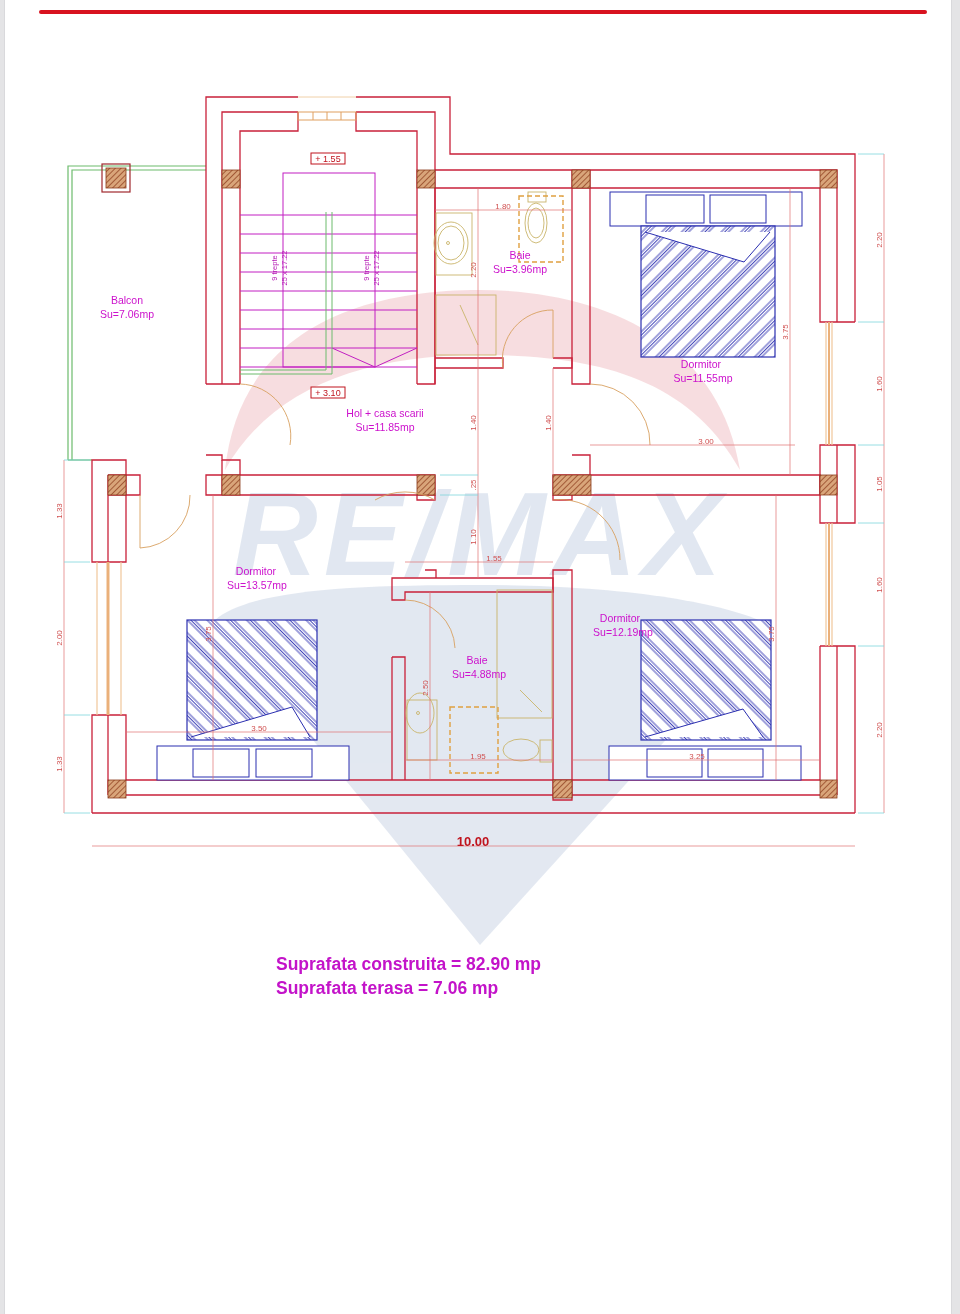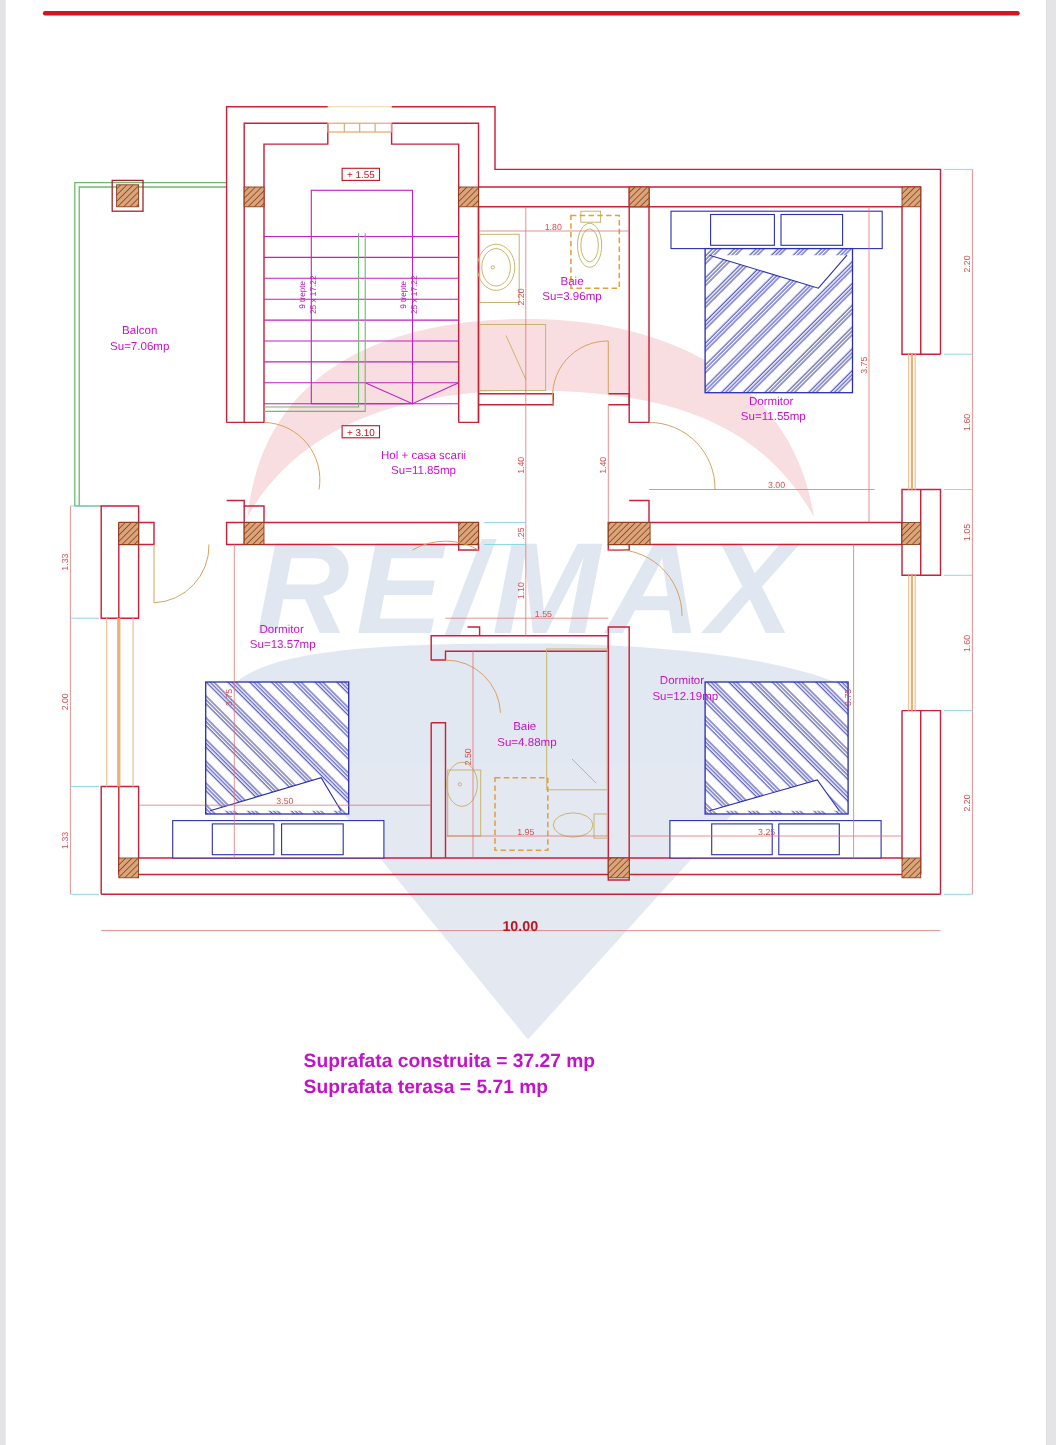--- a/index.html
+++ b/index.html
@@ -294,15 +294,15 @@
   <text class="lbl" x="703" y="382">Su=11.55mp</text>
   <text class="lbl" x="256" y="575">Dormitor</text>
   <text class="lbl" x="257" y="589">Su=13.57mp</text>
   <text class="lbl" x="477" y="664">Baie</text>
   <text class="lbl" x="479" y="678">Su=4.88mp</text>
   <text class="lbl" x="620" y="622">Dormitor</text>
   <text class="lbl" x="623" y="636">Su=12.19mp</text>
 </svg>
 
 <div class="summary">
-  <div>Suprafata construita = 37.27 mp</div>
-  <div>Suprafata terasa = 5.71 mp</div>
+  <div>Suprafata construita = 82.90 mp</div>
+  <div>Suprafata terasa = 7.06 mp</div>
 </div>
 
 </body></html>

